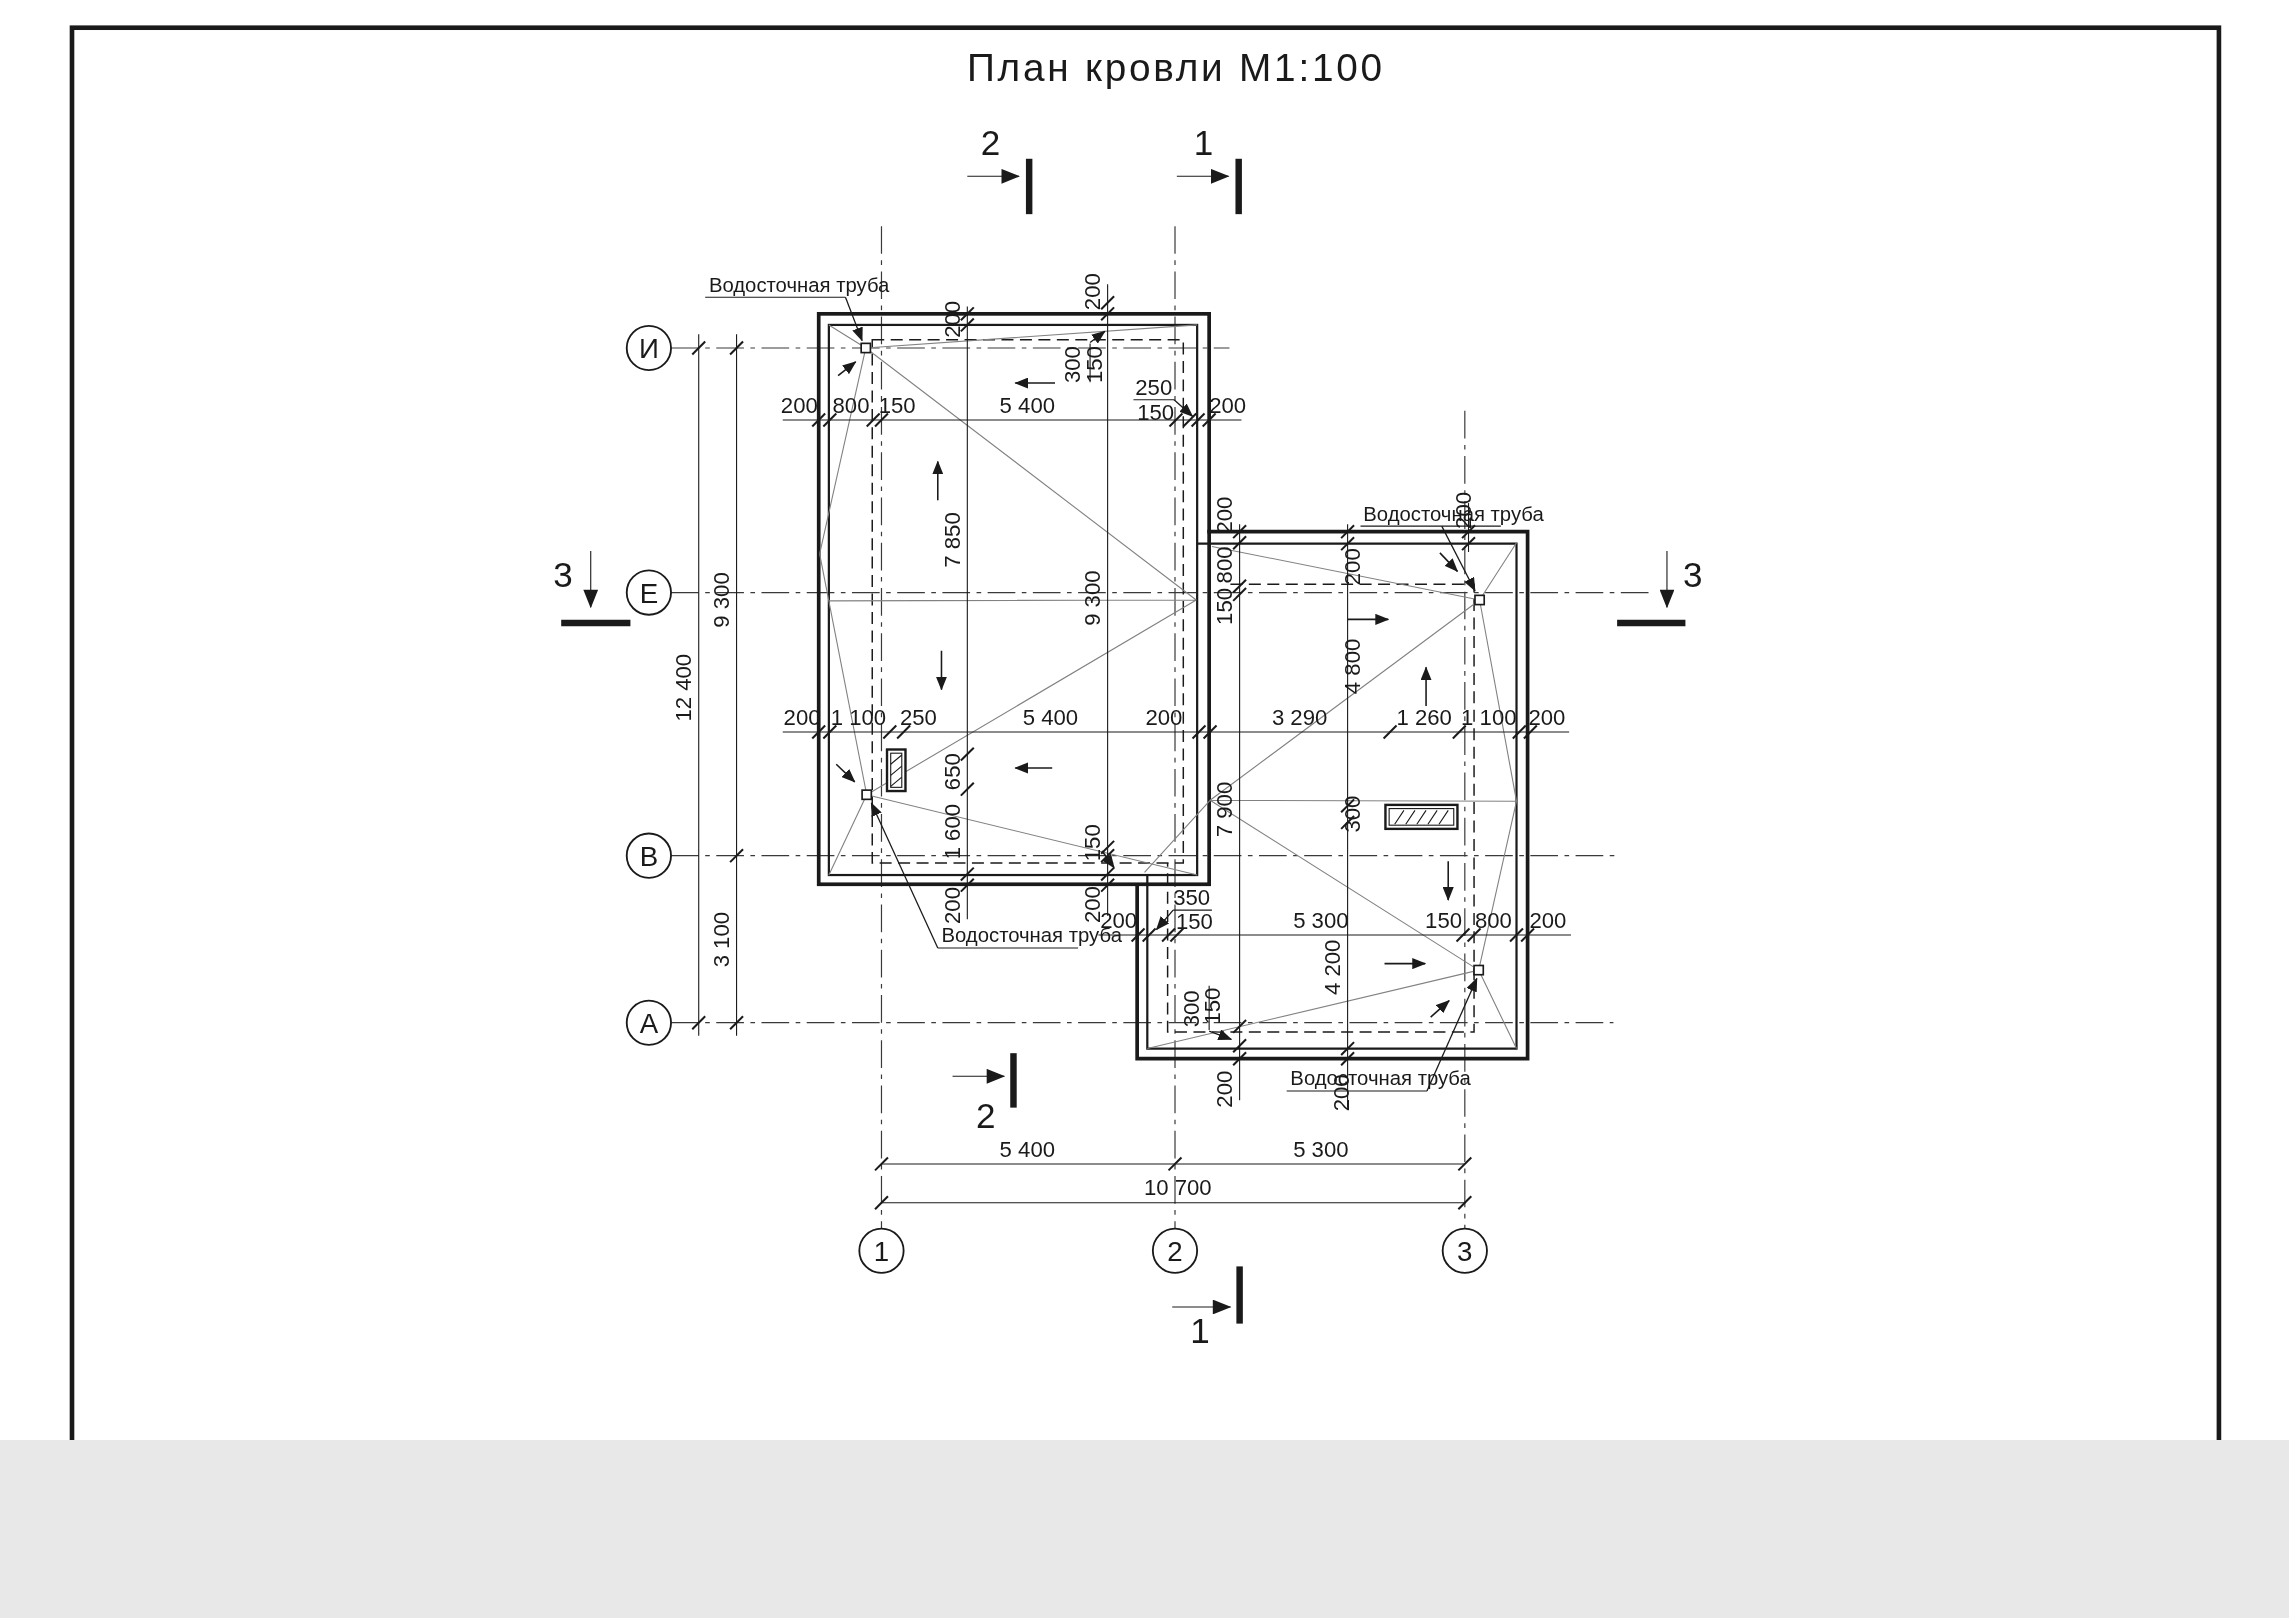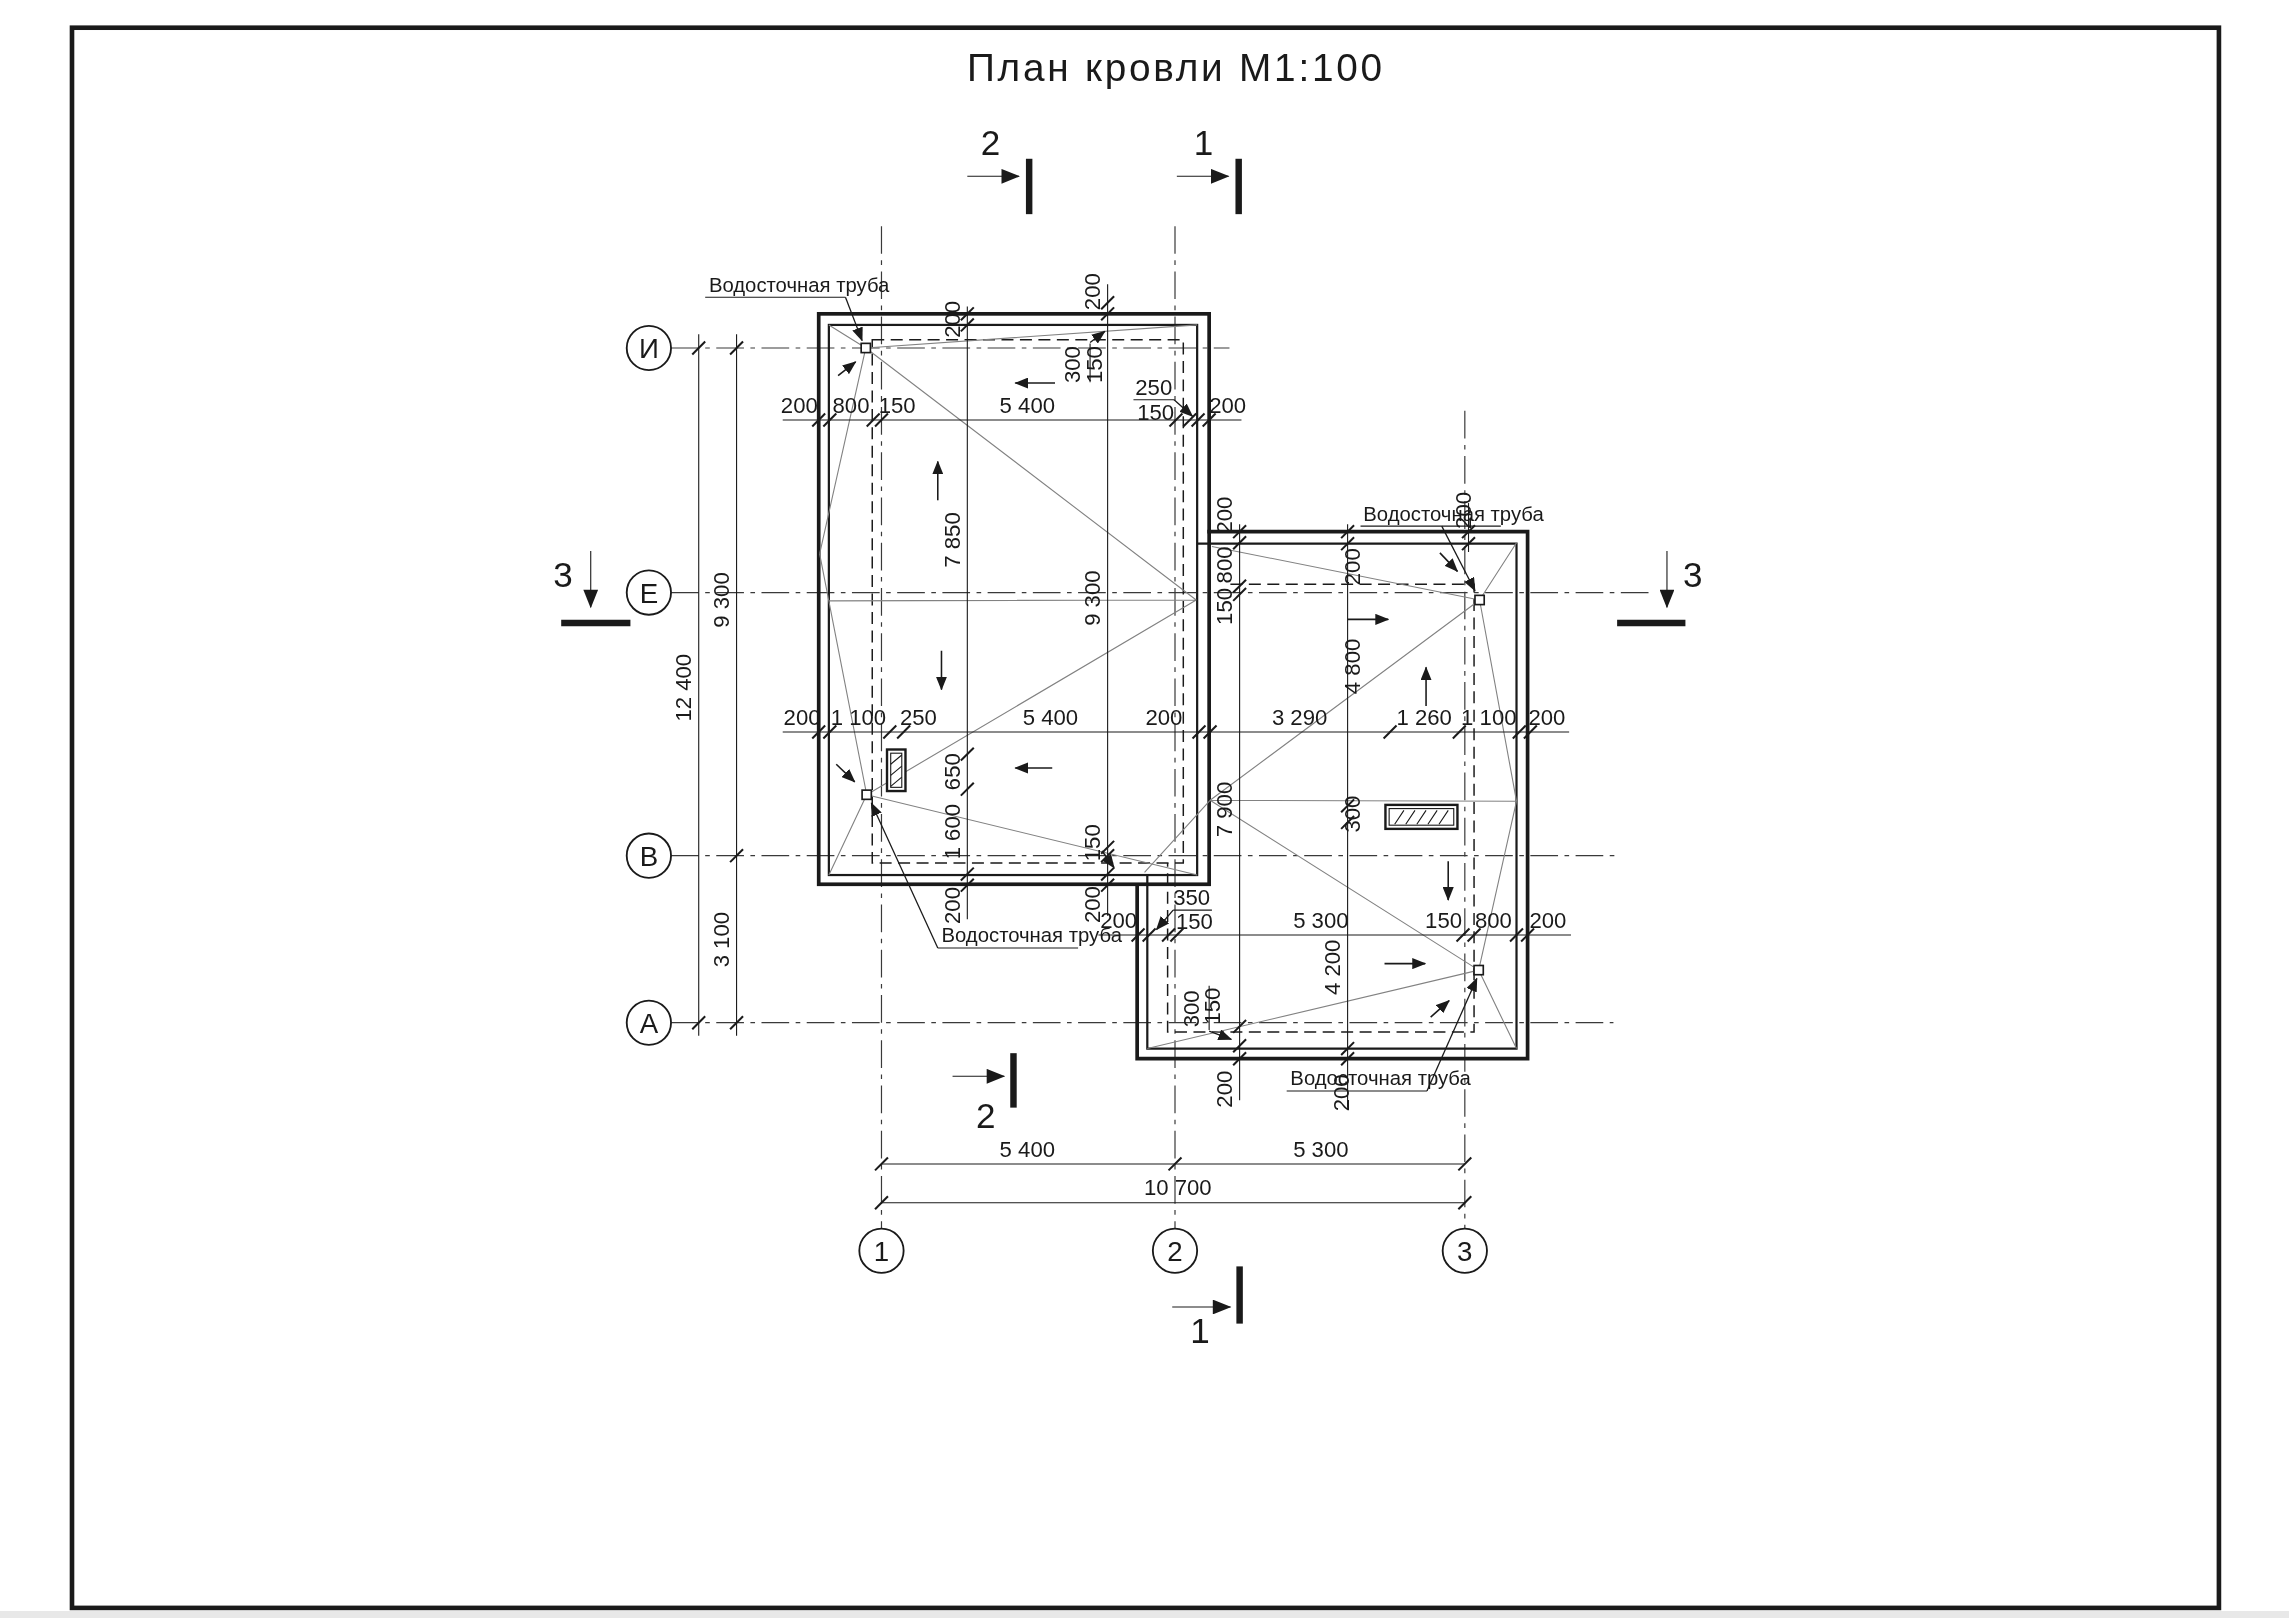--- a/index.html
+++ b/index.html
@@ -1,16 +1,16 @@
 <!DOCTYPE html>
 <html style="font-size:14.8px"><head>
 <meta charset="utf-8">
 <style>
   html,body{margin:0;padding:0;background:#e8e8e8;}
-  .sheet{width:2290px;height:1611px;background:#ffffff;position:relative;margin:0 auto;}
+  .sheet{width:2290px;height:1440px;background:#ffffff;position:relative;margin:0 auto;}
   svg{display:block;}
   svg text{font-family:"Liberation Sans","DejaVu Sans",sans-serif;fill:#1a1a1a;}
   .ttl{font-size:42px;letter-spacing:3px;}
   .dim{font-size:24px;}
   .sm{font-size:22px;}
   .circ{font-size:30px;}
   .sec{font-size:38px;}
   .mid{text-anchor:middle;}
   .w4{fill:none;stroke:#1a1a1a;stroke-width:4;}
   .w2{fill:none;stroke:#1a1a1a;stroke-width:2.4;}

